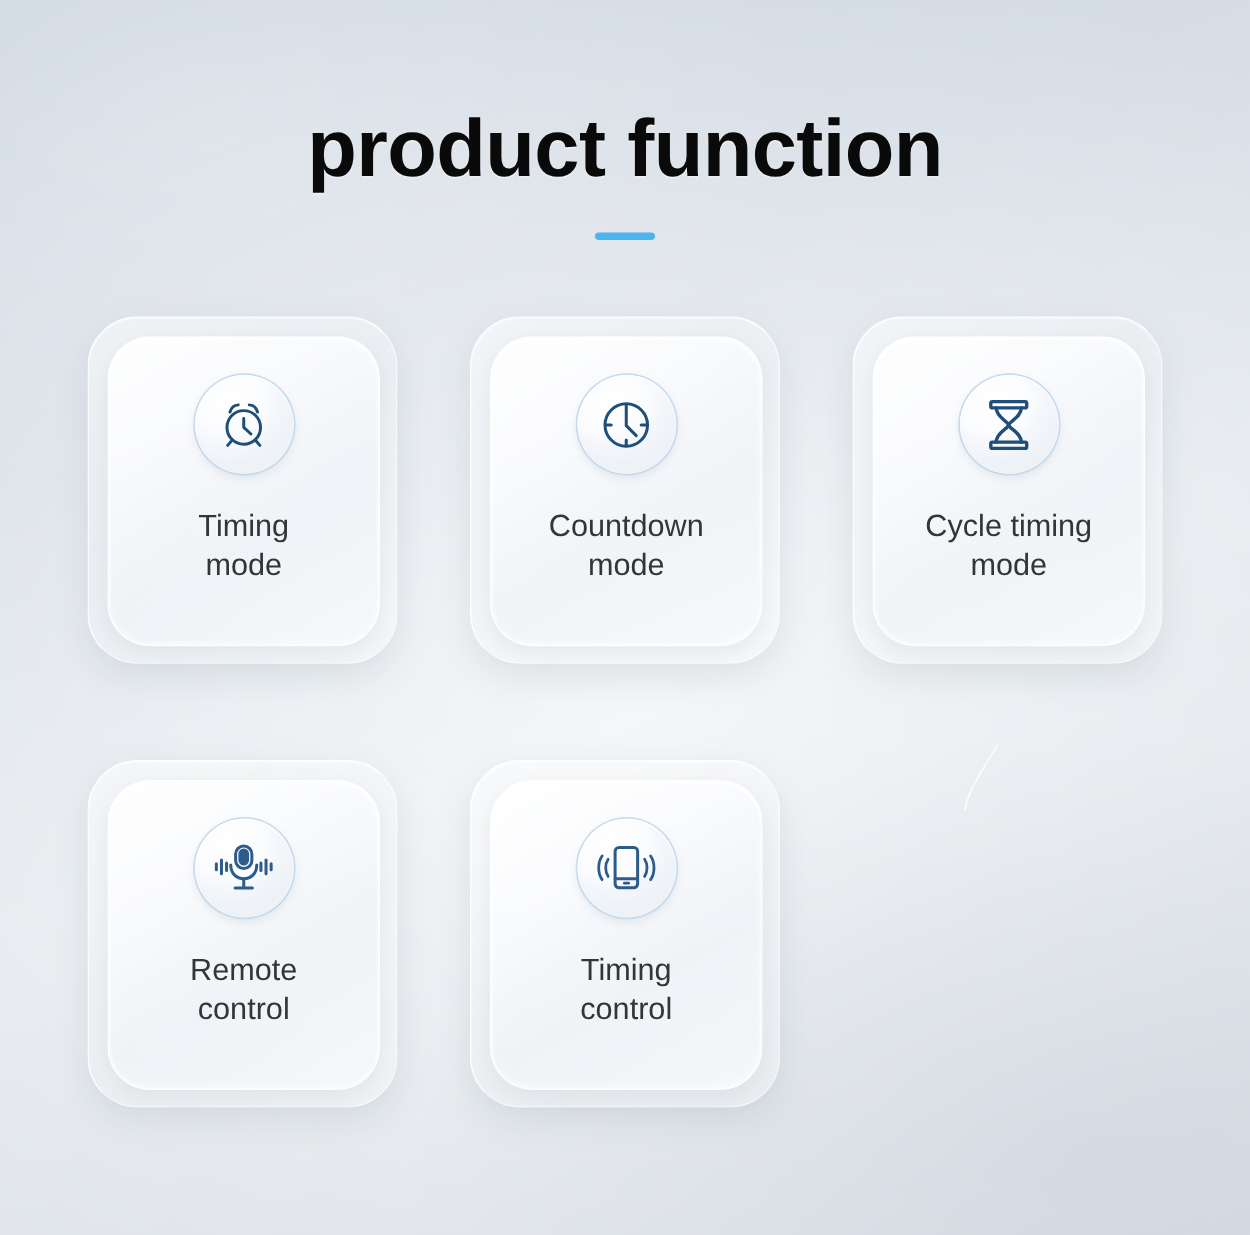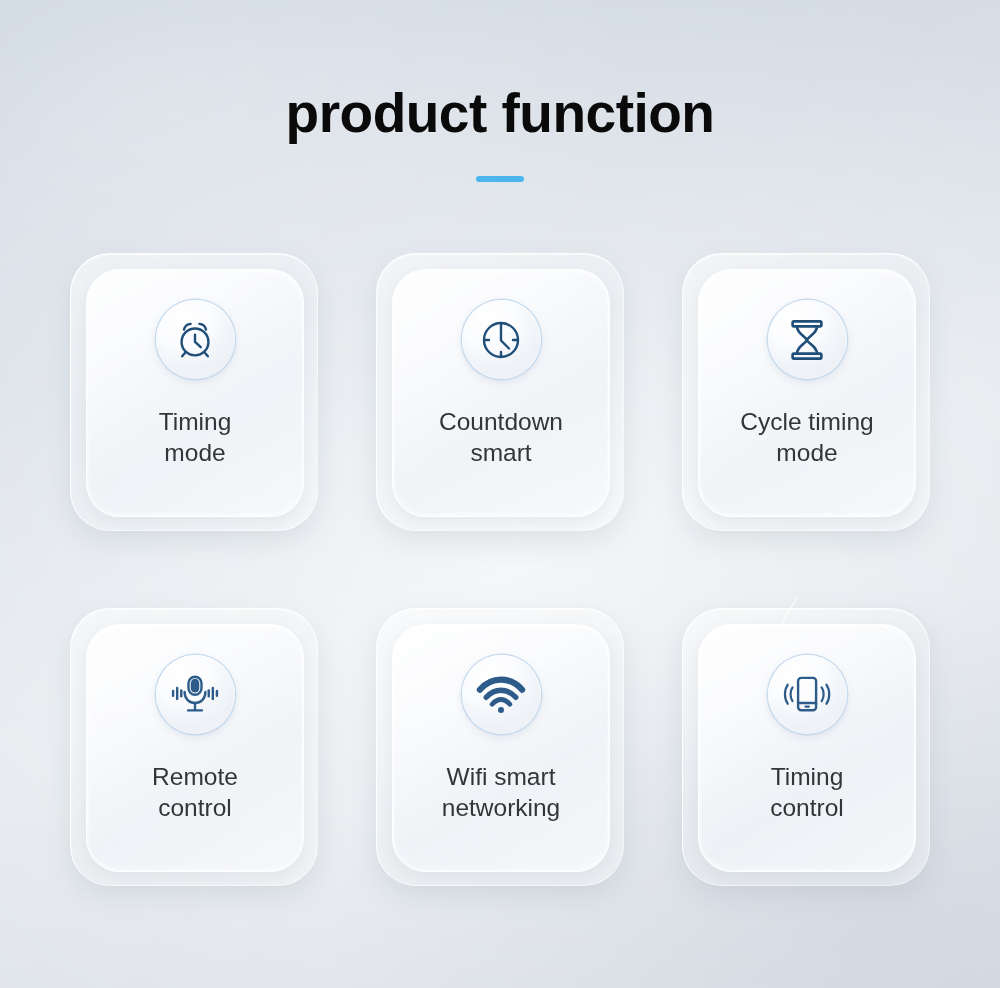--- a/index.html
+++ b/index.html
@@ -54,21 +54,21 @@
   
   #header {
     position: absolute;
     left: 0;
     top: 0;
     width: 1000px;
     text-align: center;
   }
   #page-title {
     margin-top: 86px;
-    font-size: 55px;
+    font-size: 65px;
     line-height: 1;
     font-weight: 700;
     letter-spacing: -0.5px;
     color: #0a0a0a;
     font-family: "Liberation Sans", sans-serif;
     text-shadow: 0 1px 0 rgba(255,255,255,0.35);
   }
   #accent-bar {
     width: 48px;
     height: 6px;
@@ -207,21 +207,21 @@
               <circle cx="24" cy="24" r="17"></circle>
               <path d="M24 7.5 V12"></path>
               <path d="M24 36 V40.5"></path>
               <path d="M7.5 24 H12"></path>
               <path d="M36 24 H40.5"></path>
               <path d="M24 12.5 V24.5 L32 32.5"></path>
             </svg>
           </span>
         </div>
         <div class="card-label">Countdown
-smart</div>
+mode</div>
       </div>
     </div>
 
     <div class="card">
       <div class="card-inner">
         <div class="icon-badge">
           <span>
             <svg width="42" height="46" viewBox="0 0 42 48" fill="none" stroke="#1f4e79" stroke-width="2.8" stroke-linecap="round" stroke-linejoin="round">
               <rect x="6" y="4.5" width="30" height="5.2" rx="1.4"></rect>
               <rect x="6" y="38.3" width="30" height="5.2" rx="1.4"></rect>
@@ -252,36 +252,20 @@
               <path d="M47.2 16.4 V28.2"></path>
               <path d="M51.6 19.6 V24.8"></path>
             </svg>
           </span>
         </div>
         <div class="card-label">Remote
 control</div>
       </div>
     </div>
 
-    <div class="card">
-      <div class="card-inner">
-        <div class="icon-badge">
-          <span>
-            <svg width="50" height="42" viewBox="0 0 52 42" fill="none" stroke="#2e5c8a" stroke-linecap="round" fill-rule="evenodd">
-              <path d="M4 15.5 C10 8.6 18 5 26 5 C34 5 42 8.6 48 15.5" stroke-width="6.4"></path>
-              <path d="M10.6 23.4 C15 18.5 20.4 16 26 16 C31.6 16 37 18.5 41.4 23.4" stroke-width="5.6"></path>
-              <path d="M16.8 30.6 C19.7 27.3 22.8 25.7 26 25.7 C29.2 25.7 32.3 27.3 35.2 30.6" stroke-width="5"></path>
-              <circle cx="26" cy="36.6" r="3.1" fill="#2e5c8a" stroke="none"></circle>
-            </svg>
-          </span>
-        </div>
-        <div class="card-label">Wifi smart
-networking</div>
-      </div>
-    </div>
 
     <div class="card">
       <div class="card-inner">
         <div class="icon-badge">
           <span>
             <svg width="52" height="46" viewBox="0 0 56 48" fill="none" stroke="#2e5c8a" stroke-width="2.6" stroke-linecap="round" stroke-linejoin="round">
               <rect x="18.4" y="5.6" width="19.4" height="34.8" rx="3.4"></rect>
               <path d="M18.4 32.6 H37.8"></path>
               <rect x="25.2" y="35.2" width="6" height="2.4" rx="1.2" fill="#2e5c8a" stroke="none"></rect>
               <path d="M12.4 15.8 C9.6 19.8 9.6 26.6 12.4 30.6" stroke-width="2.4"></path>

